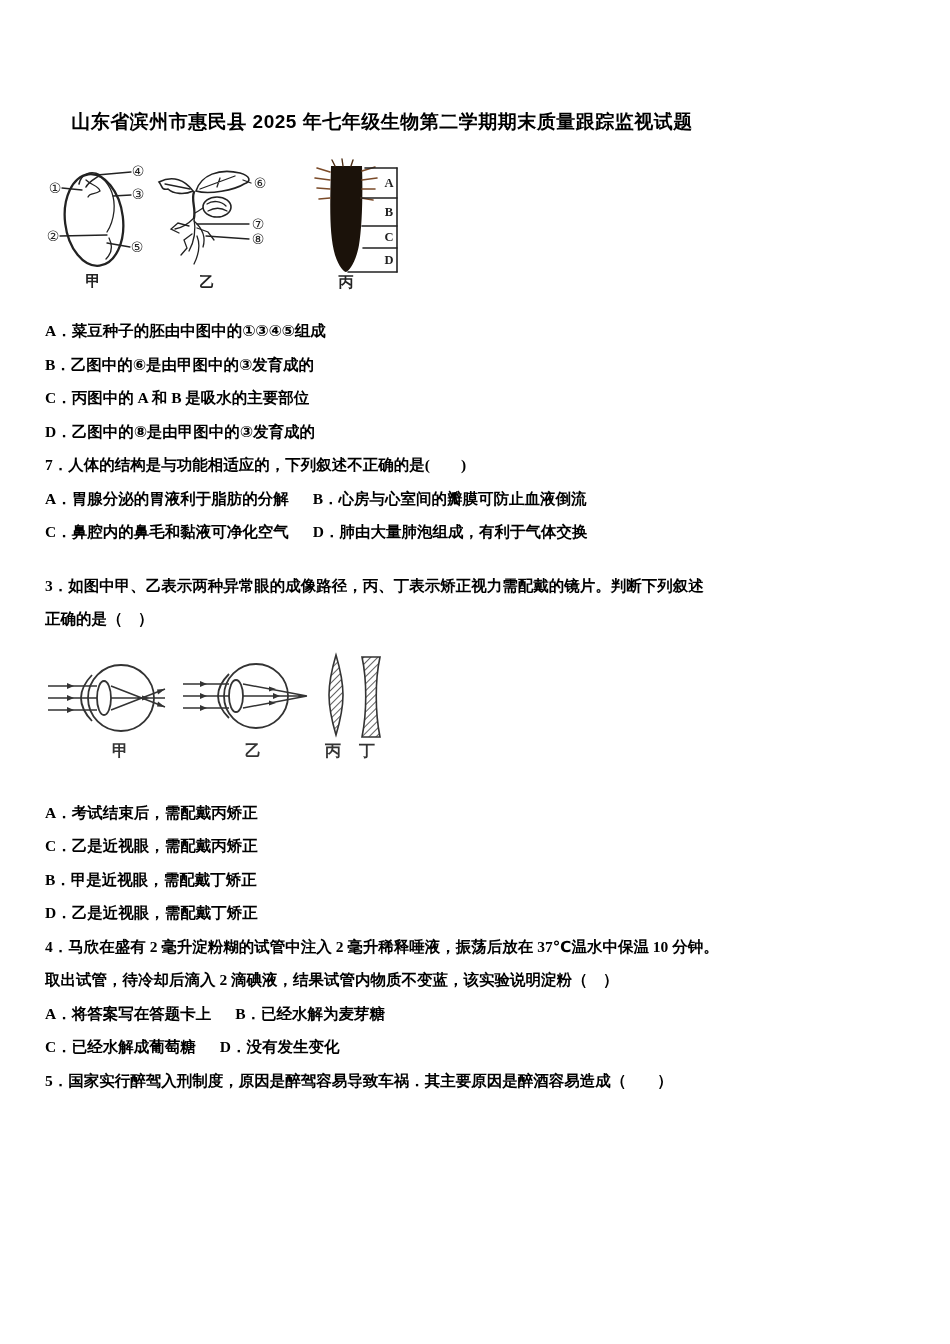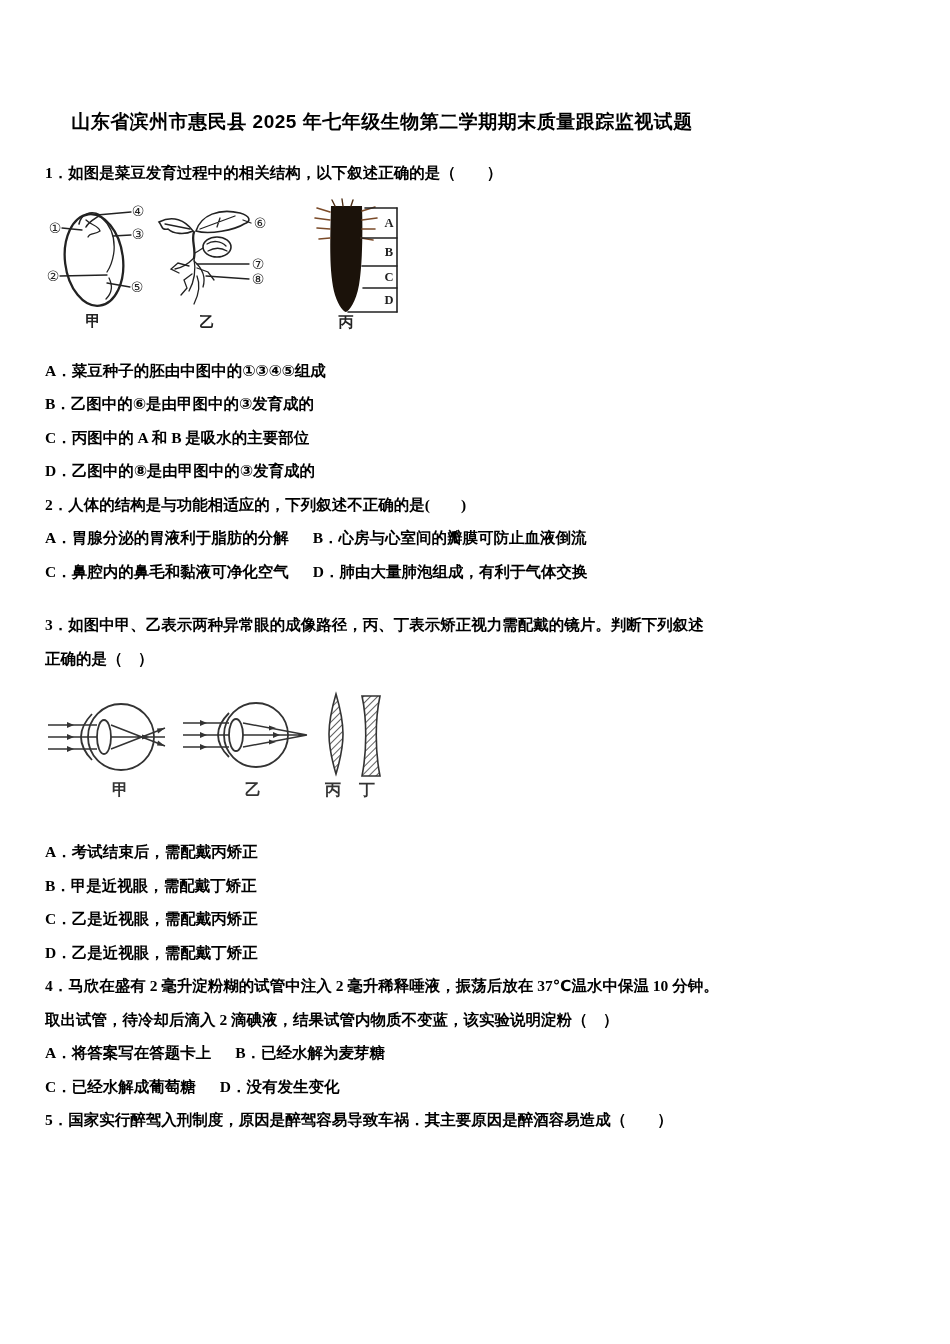--- a/index.html
+++ b/index.html
@@ -41,21 +41,20 @@
 </style>
 </head>
 <body>
 
 <div class="page">
 
   <div class="title">山东省滨州市惠民县 2025 年七年级生物第二学期期末质量跟踪监视试题</div>
 
 
   <div class="q1-block">
-    <div class="qline">1．如图是菜豆发育过程中的相关结构，以下叙述正确的是（　　）</div>
 
     <svg class="fig fig1" width="400" height="138" viewBox="0 0 400 138">
 
       <g>
         <ellipse cx="49" cy="64" rx="29" ry="46" class="sk2" transform="rotate(-7 49 64)"></ellipse>
         <path class="sk" d="M 34,28 C 36,18 46,14 55,19 C 50,23 44,25 41,31"></path>
         <path class="thin" d="M 41,24 C 47,30 53,29 55,35 C 50,39 45,36 43,41"></path>
         <path class="thin" d="M 57,22 C 66,30 70,42 69,55 C 68,64 66,70 62,76"></path>
         <path class="thin" d="M 64,82 C 68,90 67,97 61,103"></path>
         <line class="thin" x1="17" y1="32" x2="37" y2="34"></line>
@@ -112,21 +111,21 @@
 
     <div class="opts-q1">
       <div class="qline">A．菜豆种子的胚由中图中的①③④⑤组成</div>
       <div class="qline">B．乙图中的⑥是由甲图中的③发育成的</div>
       <div class="qline">C．丙图中的 A 和 B 是吸水的主要部位</div>
       <div class="qline">D．乙图中的⑧是由甲图中的③发育成的</div>
     </div>
   </div>
 
   <div>
-    <div class="qline">2．人体的结构是与功能相适应的，下列叙述不正确的是(　　)</div>
+    <div class="qline">7．人体的结构是与功能相适应的，下列叙述不正确的是(　　)</div>
     <div class="qline">
       <span>A．胃腺分泌的胃液利于脂肪的分解</span><span class="opt-second">B．心房与心室间的瓣膜可防止血液倒流</span>
     </div>
     <div class="qline">
       <span>C．鼻腔内的鼻毛和黏液可净化空气</span><span class="opt-second">D．肺由大量肺泡组成，有利于气体交换</span>
     </div>
   </div>
 
   <div class="q3-block">
     <div class="qline">3．如图中甲、乙表示两种异常眼的成像路径，丙、丁表示矫正视力需配戴的镜片。判断下列叙述正确的是（　）</div>
@@ -174,22 +173,22 @@
       </g>
 
       <g>
         <path d="M 317,7 L 335,7 C 330,30 330,62 335,87 L 317,87 C 322,62 322,30 317,7 Z" fill="url(#hatch)" stroke="#333" stroke-width="1.6"></path>
         <text class="cap2" x="322" y="106">丁</text>
       </g>
     </svg>
 
     <div class="opts-q3">
       <div class="qline">A．考试结束后，需配戴丙矫正</div>
+      <div class="qline">C．乙是近视眼，需配戴丙矫正</div>
       <div class="qline">B．甲是近视眼，需配戴丁矫正</div>
-      <div class="qline">C．乙是近视眼，需配戴丙矫正</div>
       <div class="qline">D．乙是近视眼，需配戴丁矫正</div>
     </div>
   </div>
 
   <div>
     <div class="qline">4．马欣在盛有 2 毫升淀粉糊的试管中注入 2 毫升稀释唾液，振荡后放在 37℃温水中保温 10 分钟。取出试管，待冷却后滴入 2 滴碘液，结果试管内物质不变蓝，该实验说明淀粉（　）</div>
     <div class="qline">
       <span>A．将答案写在答题卡上</span><span class="opt-second">B．已经水解为麦芽糖</span>
     </div>
     <div class="qline">

